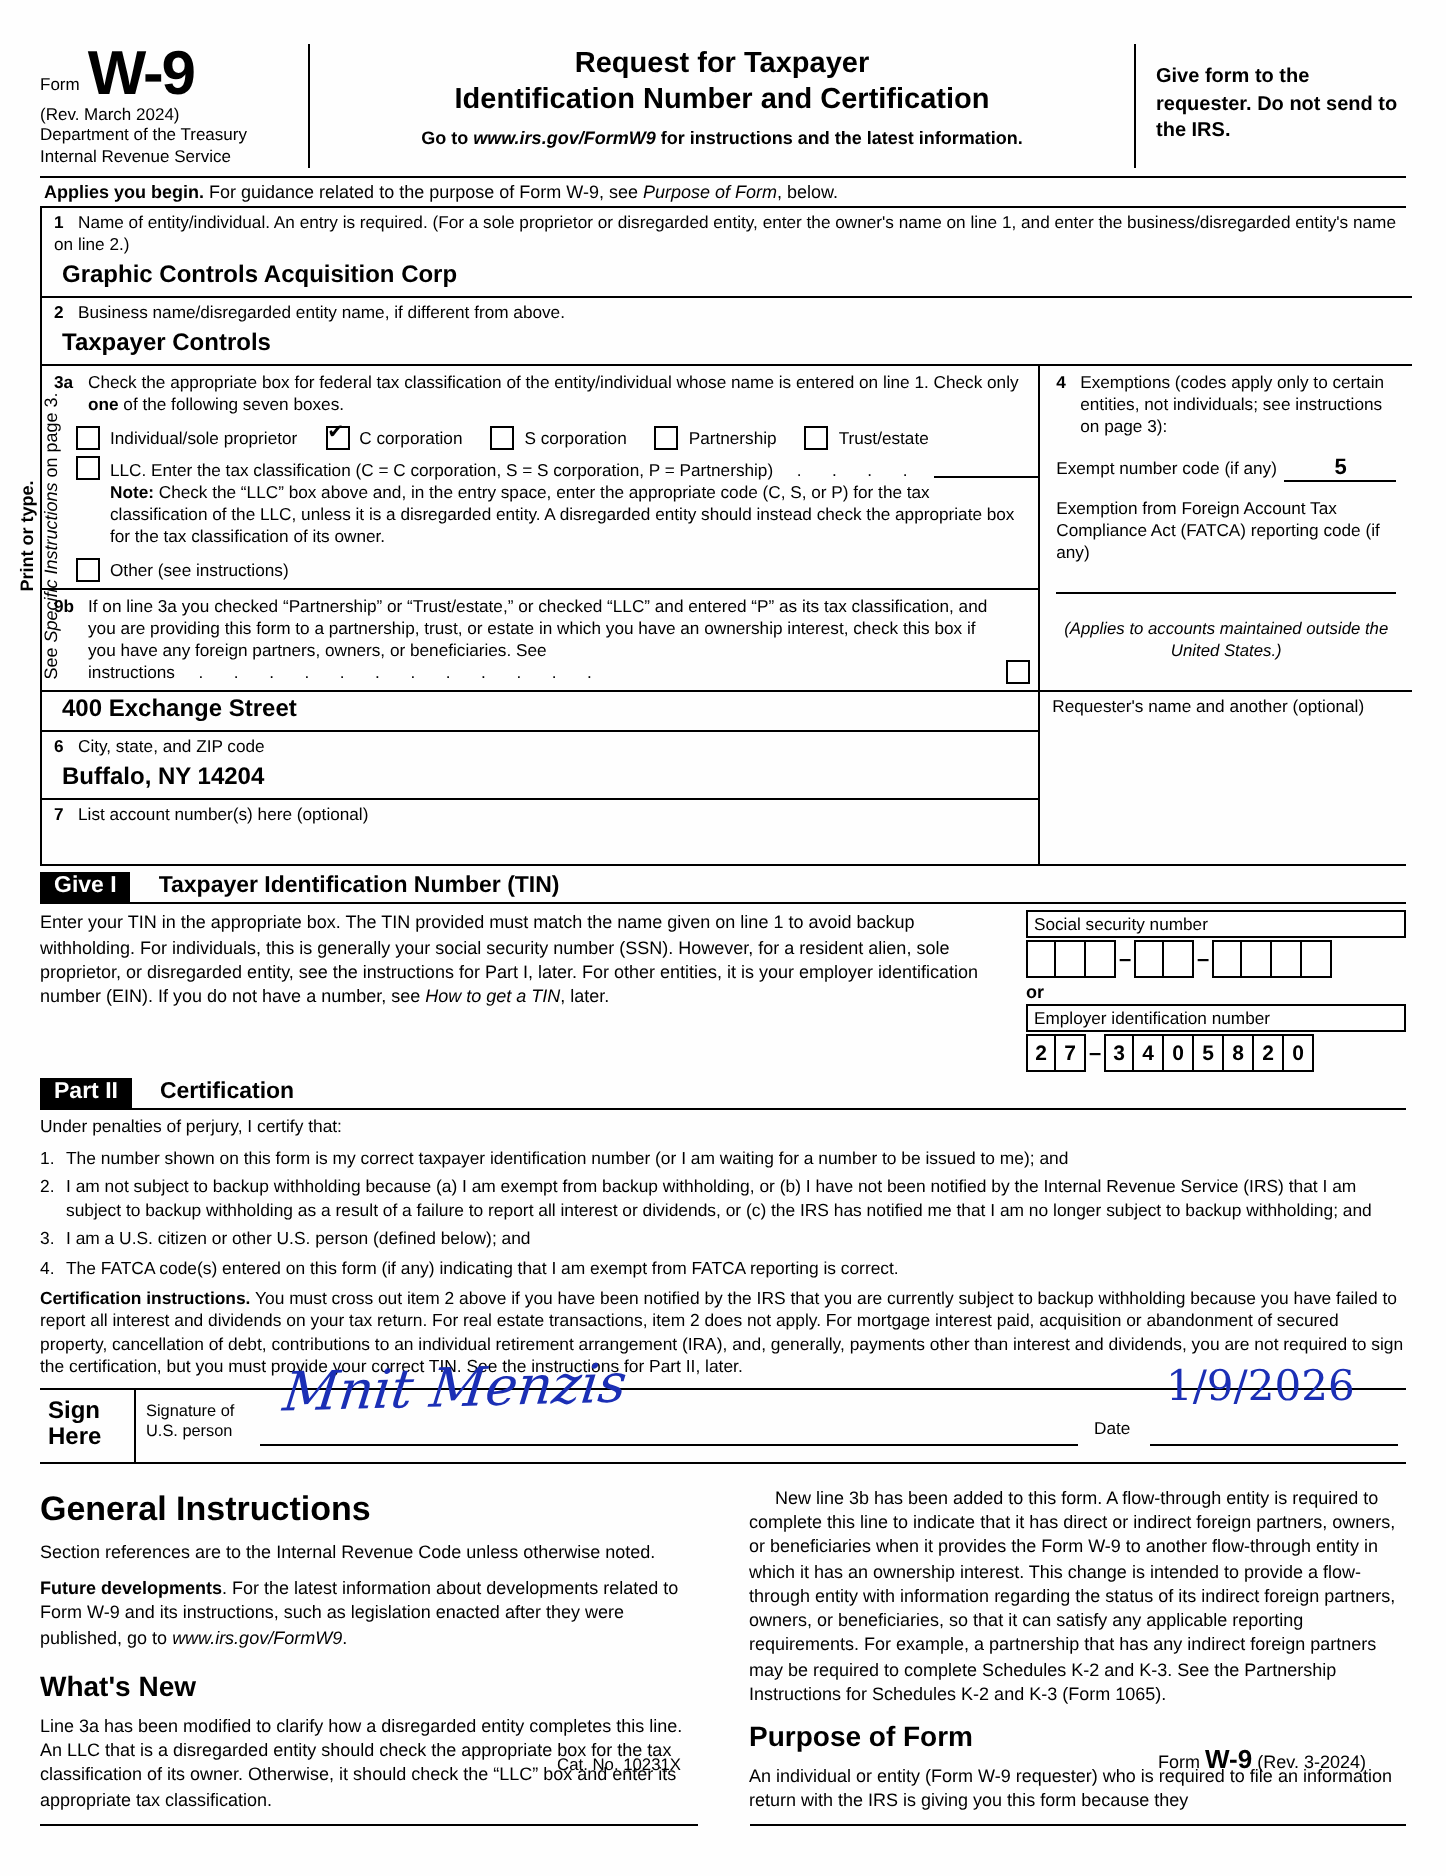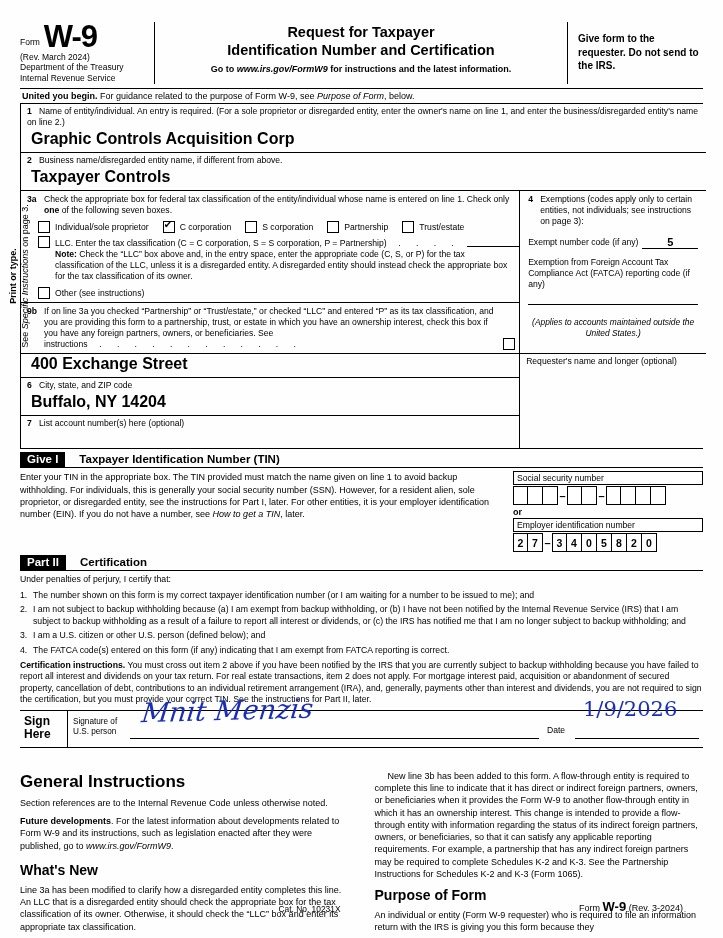--- a/index.html
+++ b/index.html
@@ -37,21 +37,21 @@
     white-space:nowrap;font-size:9px;font-weight:bold;text-align:center;line-height:1.3;
   }
   .vert-inner .v2{font-weight:normal;}
   .vert-inner .v2 i{font-style:italic;}
   .main-col{flex:1;}
 
   .row{border-bottom:1px solid #000;}
   .row:last-child{border-bottom:none;}
   .numlbl{font-size:8.6px;line-height:1.28;padding:2px 4px 1px 6px;}
   .numlbl .n{font-weight:bold;display:inline-block;width:12px;}
-  .entry{font-size:16px;font-weight:bold;padding:1px 6px 4px 10px;}
+  .entry{font-size:12px;font-weight:bold;padding:1px 6px 4px 10px;}
 
   .split{display:flex;}
   .split .left{flex:1;border-right:1px solid #000;}
   .split .right{width:186px;}
 
   
   .l3a{font-size:8.6px;line-height:1.3;padding:3px 4px 2px 6px;}
   .l3a .hang{display:flex;}
   .l3a .hang .n{font-weight:bold;width:17px;flex:none;}
   .cbrow{display:flex;align-items:center;padding:3px 0 2px 17px;gap:0;}
@@ -112,21 +112,21 @@
   .signhere{width:48px;font-size:12px;font-weight:bold;line-height:1.12;padding:4px 0 0 4px;border-right:1px solid #000;box-sizing:border-box;}
   .signof{width:62px;font-size:8.2px;line-height:1.25;padding:6px 0 0 5px;box-sizing:border-box;}
   .sigline{flex:1;position:relative;border-bottom:1px solid #000;margin:0 0 8px 0;}
   .sigink{position:absolute;left:12px;top:-16px;font-family:"DejaVu Serif", serif;font-style:italic;
           font-size:27px;color:#1b2fb5;white-space:nowrap;transform:skewX(-8deg) rotate(-1.5deg);}
   .datelbl{width:36px;font-size:8.6px;padding:14px 0 0 8px;box-sizing:border-box;}
   .dateline{width:124px;position:relative;border-bottom:1px solid #000;margin:0 4px 8px 0;}
   .dateink{position:absolute;left:8px;top:-14px;font-family:"DejaVu Serif", serif;font-size:21px;color:#1b2fb5;white-space:nowrap;}
 
   
-  .instr{display:flex;gap:26px;margin-top:22px;}
+  .instr{display:flex;gap:26px;margin-top:11px;}
   .icol{width:333px;font-size:9px;line-height:1.36;}
   .h1{font-size:17px;font-weight:bold;margin:0 0 4px 0;}
   .h2{font-size:14px;font-weight:bold;margin:9px 0 4px 0;}
   .icol p{margin:0 0 6px 0;}
   .icol b{font-weight:bold;}
   .icol i{font-style:italic;}
   .indent{text-indent:13px;}
   .rule{border-top:1.2px solid #000;margin-top:6px;}
 
   
@@ -152,21 +152,21 @@
       <div class="dept">Internal Revenue Service</div>
     </div>
     <div class="hdr-mid">
       <div class="t1">Request for Taxpayer</div>
       <div class="t1">Identification Number and Certification</div>
       <div class="goto"><span>Go to </span><i>www.irs.gov/FormW9</i><span> for instructions and the latest information.</span></div>
     </div>
     <div class="hdr-right">Give form to the requester. Do not send to the IRS.</div>
   </div>
 
-  <div class="before"><b>United you begin.</b><span> For guidance related to the purpose of Form W-9, see </span><i>Purpose of Form</i><span>, below.</span></div>
+  <div class="before"><b>Applies you begin.</b><span> For guidance related to the purpose of Form W-9, see </span><i>Purpose of Form</i><span>, below.</span></div>
 
   <div class="body-wrap">
     <div class="vert-col">
       <div class="vert-inner">
         <div>Print or type.</div>
         <div class="v2"><span>See </span><i>Specific Instructions</i><span> on page 3.</span></div>
       </div>
     </div>
 
     <div class="main-col">
@@ -248,21 +248,21 @@
           <div class="row">
             <div class="numlbl"><span class="n">6</span><span>City, state, and ZIP code</span></div>
             <div class="entry">Buffalo, NY 14204</div>
           </div>
           <div class="row">
             <div class="numlbl"><span class="n">7</span><span>List account number(s) here (optional)</span></div>
             <div class="entry" style="height:13px;"></div>
           </div>
         </div>
         <div class="right">
-          <div class="reqbox">Requester's name and longer (optional)</div>
+          <div class="reqbox">Requester's name and another (optional)</div>
         </div>
       </div>
 
     </div>
   </div>
 
   <div class="parthdr">
     <div class="partbadge">Give I</div>
     <div class="parttitle">Taxpayer Identification Number (TIN)</div>
   </div>

